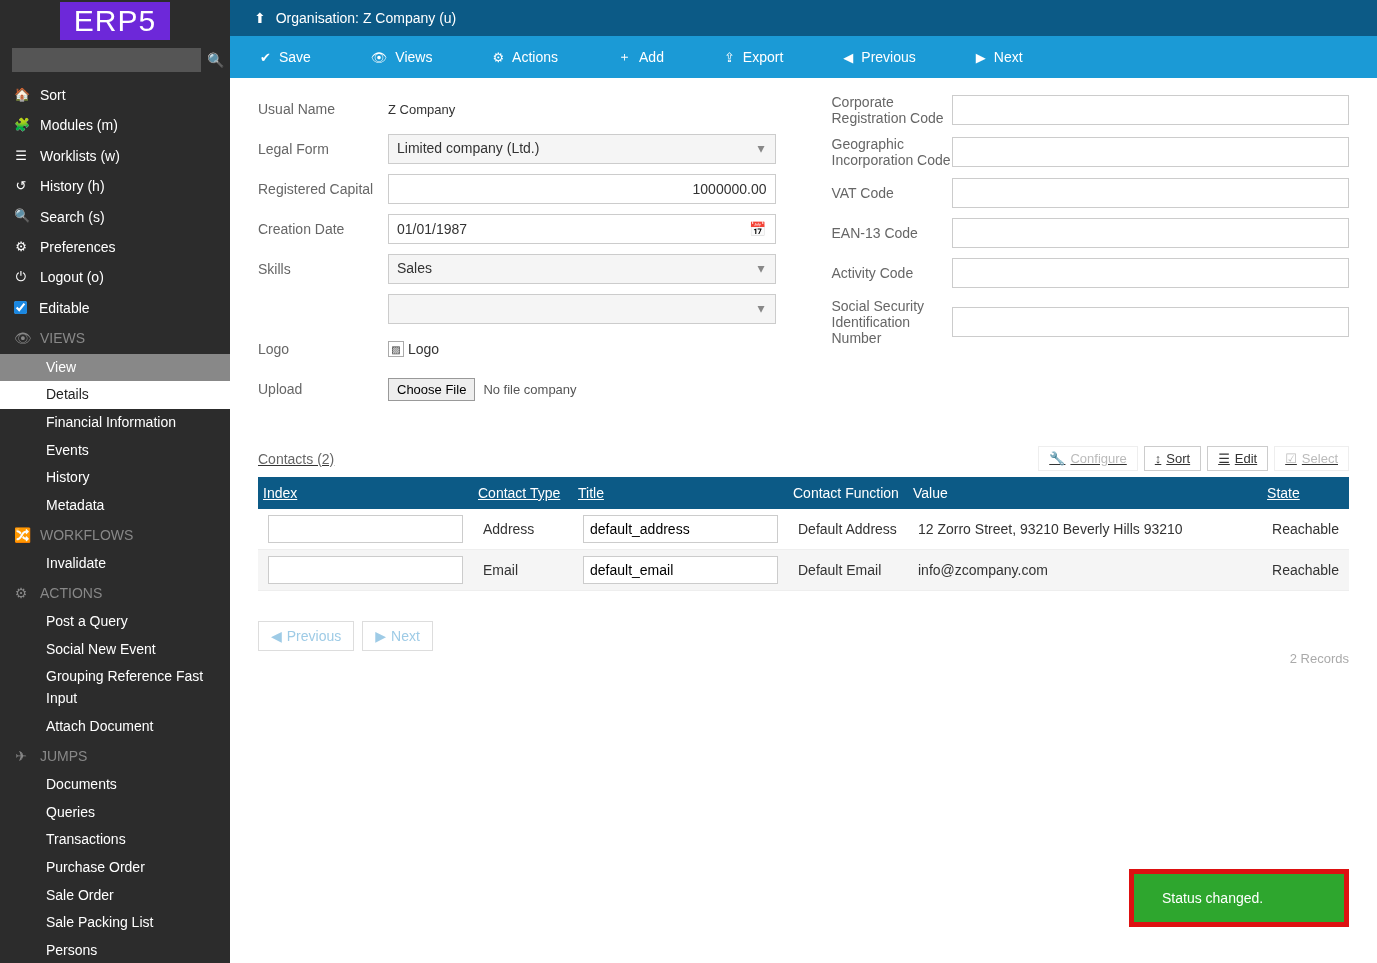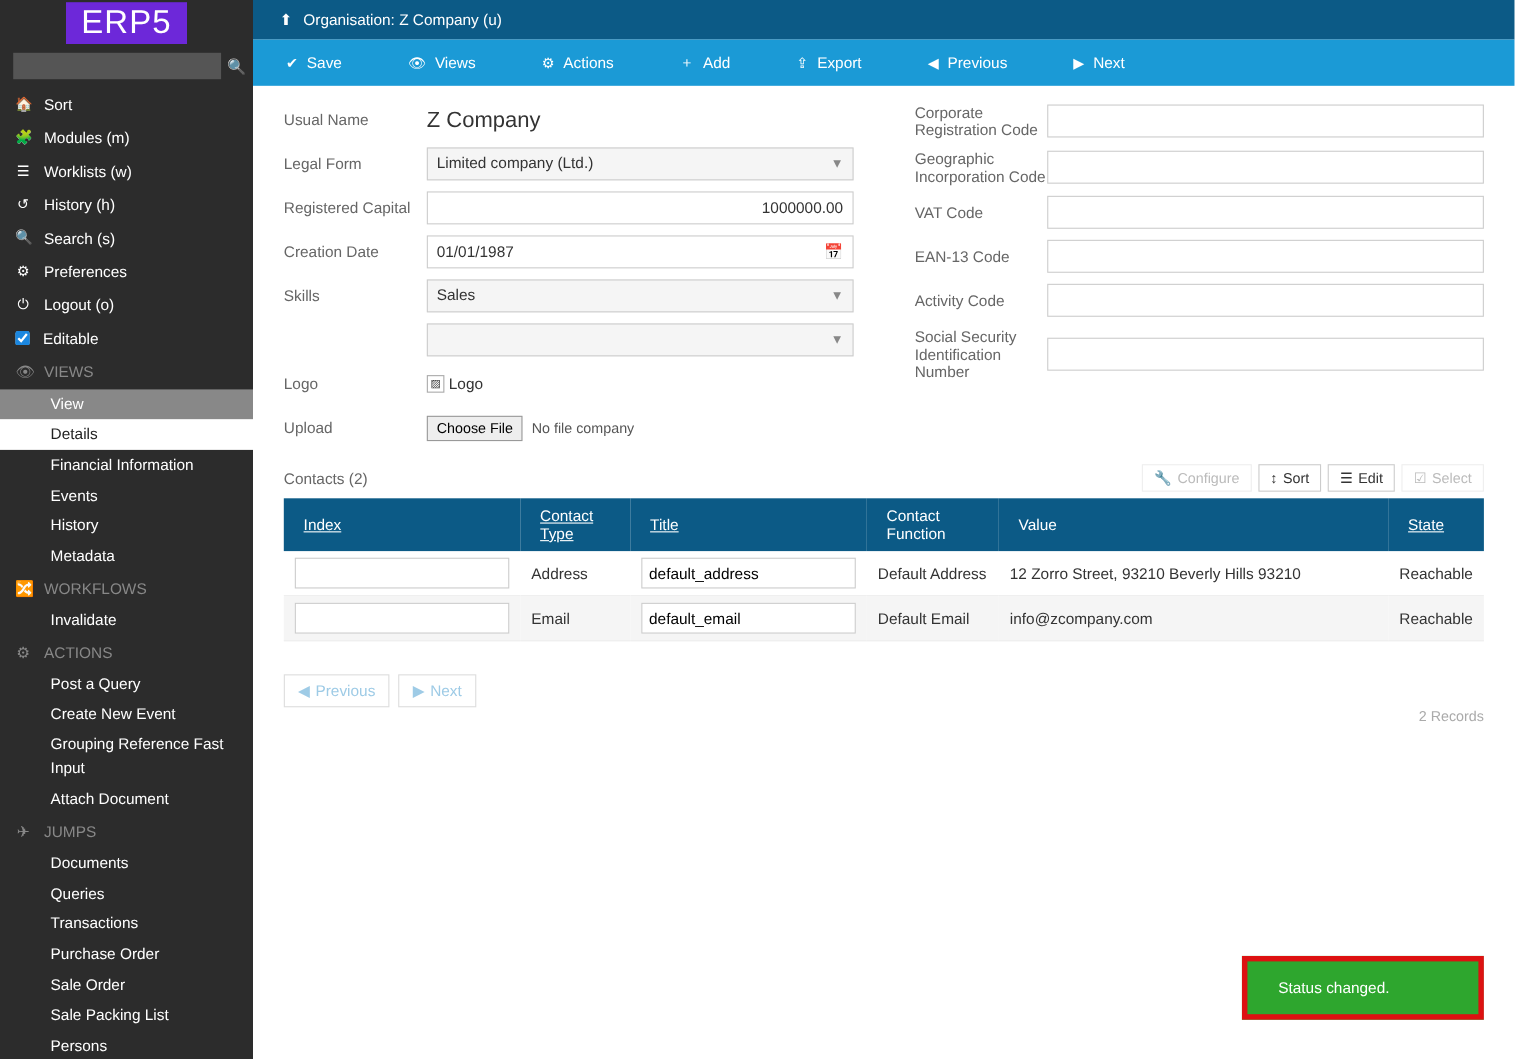--- a/index.html
+++ b/index.html
@@ -26,38 +26,38 @@
 .toolbar { background: #1b9ad6; color: #fff; display: flex; padding: 0; }
 .tool-btn { padding: 12px 30px; display: flex; align-items: center; gap: 8px; cursor: pointer; font-size: 14px; }
 .tool-btn .ticon { font-size: 13px; }
 
 .content { padding: 16px 28px 40px; overflow-y: auto; flex:1; position:relative; }
 .form-grid { display: flex; gap: 56px; }
 .form-col { flex: 1; }
 .form-row { display: flex; align-items: center; margin-bottom: 10px; min-height: 30px; }
 .form-label { width: 130px; color: #666; font-size: 14px; flex-shrink:0; }
 .form-label.r { width: 120px; }
-.form-value { flex: 1; color: #333; font-size: 20px; }
+.form-value { flex: 1; color: #333; font-size: 13px; }
 .form-input { flex: 1; border: 1px solid #ccc; padding: 5px 8px; font-size: 14px; height: 30px; color:#333; background:#fff; }
 .form-input.right { text-align: right; }
 .form-select { flex: 1; border: 1px solid #ccc; padding: 5px 8px; font-size: 14px; height: 30px; background: #f5f5f5; position:relative; color:#333; }
 .form-select::after { content:"▾"; position:absolute; right:10px; color:#888; }
 .date-input { flex: 1; border: 1px solid #ccc; padding: 5px 8px; font-size: 14px; height: 30px; display:flex; justify-content:space-between; align-items:center; color:#333; }
 .file-btn { border: 1px solid #999; background: #eee; padding: 3px 8px; font-size: 13px; cursor:pointer; }
 .file-text { margin-left: 8px; color: #555; font-size:13px; }
 .logo-broken { display:flex; align-items:center; gap:4px; font-size:14px; color:#333; }
 .logo-broken-icon { width:16px; height:16px; border:1px solid #aaa; display:inline-flex; align-items:center; justify-content:center; font-size:10px; }
 
-.contacts-header { display:flex; justify-content:space-between; align-items:center; margin-top:8px; margin-bottom:6px; }
+.contacts-header { display:flex; justify-content:space-between; align-items:center; margin-top:32px; margin-bottom:6px;text-decoration:underline; }
 .contacts-title { color:#666; font-size:14px; }
 .list-actions { display:flex; gap:6px; }
 .list-act-btn { border:1px solid #ccc; padding:4px 10px; font-size:13px; display:flex; align-items:center; gap:5px; cursor:pointer; background:#fff; color:#333; }
 .list-act-btn.disabled { color:#bbb; border-color:#eee; cursor:default; }
 .table { width:100%; border-collapse:collapse; }
-.table thead th { background:#0c5a86; color:#fff; text-align:left; padding:8px 18px; font-weight:normal; font-size:14px; }
+.table thead th { background:#0c5a86; color:#fff; text-align:left; padding:8px 5px; font-weight:normal; font-size:14px; }
 .table thead th.sortable { text-decoration:underline; }
 .table tbody td { padding:6px 10px; font-size:14px; color:#333; border-bottom:1px solid #eee; }
 .table tbody tr:nth-child(even) { background:#f5f5f5; }
 .cell-input { width:100%; border:1px solid #ccc; padding:4px 6px; font-size:14px; height:28px; }
 .pager { margin-top:14px; display:flex; gap:8px; align-items:center; }
 .pager-btn { border:1px solid #ddd; padding:6px 12px; color:#9ecbe6; font-size:14px; display:flex; align-items:center; gap:5px; cursor:default; }
 .records { margin-left:auto; color:#aaa; font-size:13px;margin-top:46px; }
 
 .toast { position:fixed; right:28px; bottom:36px; background:#2ea62e; color:#fff; padding:16px 28px; border:5px solid #d11; font-size:14px; min-width:220px; }
 </style>
@@ -121,21 +121,21 @@
         <span class="icon">🔀</span>
         <span>WORKFLOWS</span>
       </div>
     <div class="sub-item">Invalidate</div>
 
     <div class="section-label">
         <span class="icon">⚙</span>
         <span>ACTIONS</span>
       </div>
     <div class="sub-item">Post a Query</div>
-    <div class="sub-item">Create New Event</div>
+    <div class="sub-item">Social New Event</div>
     <div class="sub-item">Grouping Reference Fast Input</div>
     <div class="sub-item">Attach Document</div>
 
     <div class="section-label">
         <span class="icon">✈</span>
         <span>JUMPS</span>
       </div>
     <div class="sub-item">Documents</div>
     <div class="sub-item">Queries</div>
     <div class="sub-item">Transactions</div>

